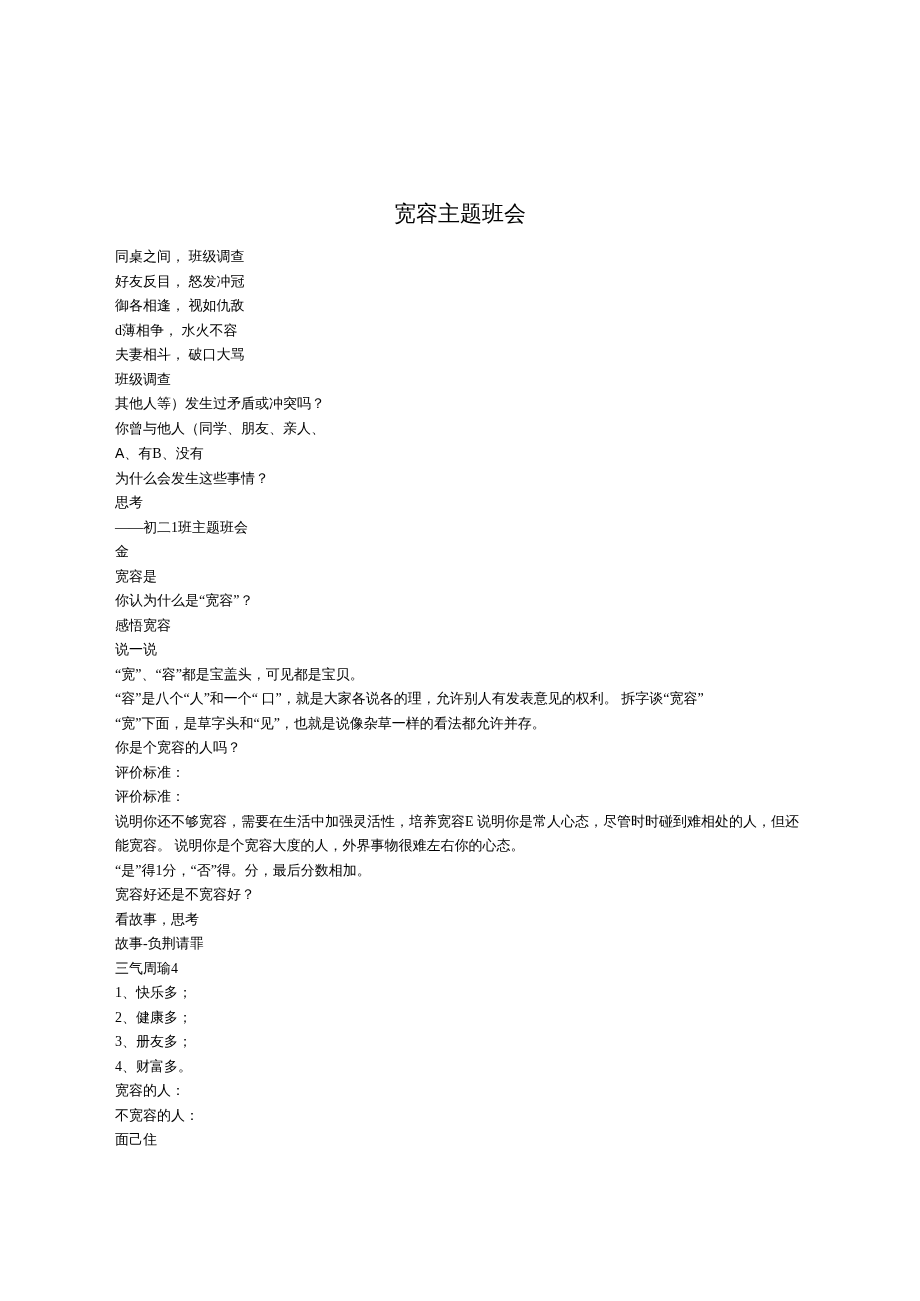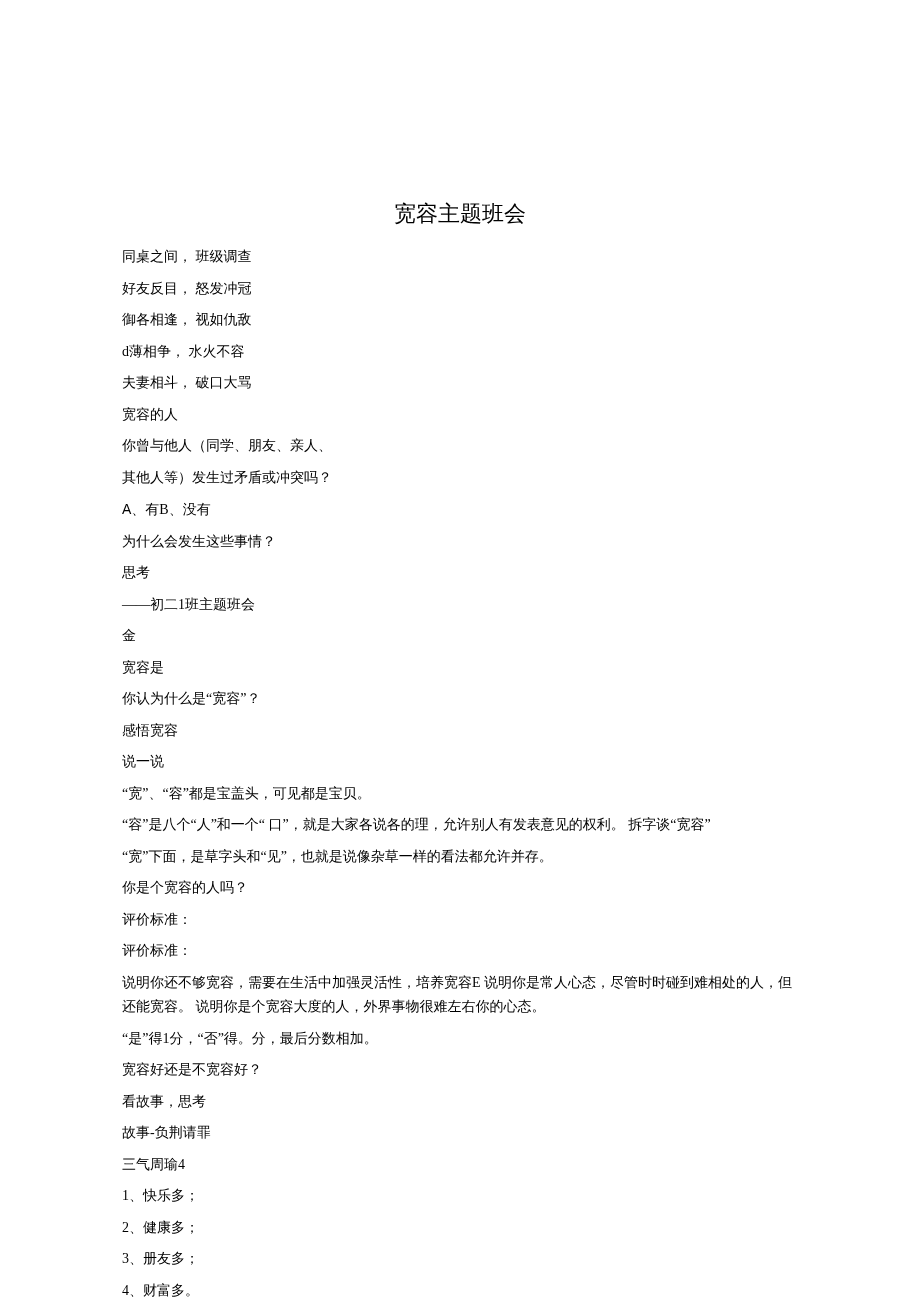--- a/index.html
+++ b/index.html
@@ -16,44 +16,44 @@
       padding: 180px 115px 60px 115px;
     }
     .title {
       text-align: center;
       font-size: 22px;
       font-weight: normal;
       margin-bottom: 12px;
       font-family: "SimSun", "宋体", serif;
     }
     .content p {
-      margin: 7px;
+      margin: 0;
       padding: 0;
     }
     .sans {
       font-family: Arial, "Helvetica", sans-serif;
     }
     .indent1 {
       padding-left: 5.2em;
     }
   </style>
 </head>
 <body>
 
 <div class="page">
   <h1 class="title">宽容主题班会</h1>
   <div class="content">
     <p>同桌之间，  班级调查</p>
     <p>好友反目，  怒发冲冠</p>
     <p>御各相逢，  视如仇敌</p>
     <p>d薄相争，   水火不容</p>
     <p>夫妻相斗，  破口大骂</p>
-    <p class="indent1">宽容的人</p>
+    <p class="indent1">班级调查</p>
+    <p>其他人等）发生过矛盾或冲突吗？</p>
     <p>你曾与他人（同学、朋友、亲人、</p>
-    <p>其他人等）发生过矛盾或冲突吗？</p>
     <p>
       <span class="sans">A</span><span>、有B、没有</span>
     </p>
     <p>为什么会发生这些事情？</p>
     <p>思考</p>
     <p>——初二1班主题班会</p>
     <p>金</p>
     <p>宽容是</p>
     <p>你认为什么是“宽容”？</p>
     <p>感悟宽容</p>

